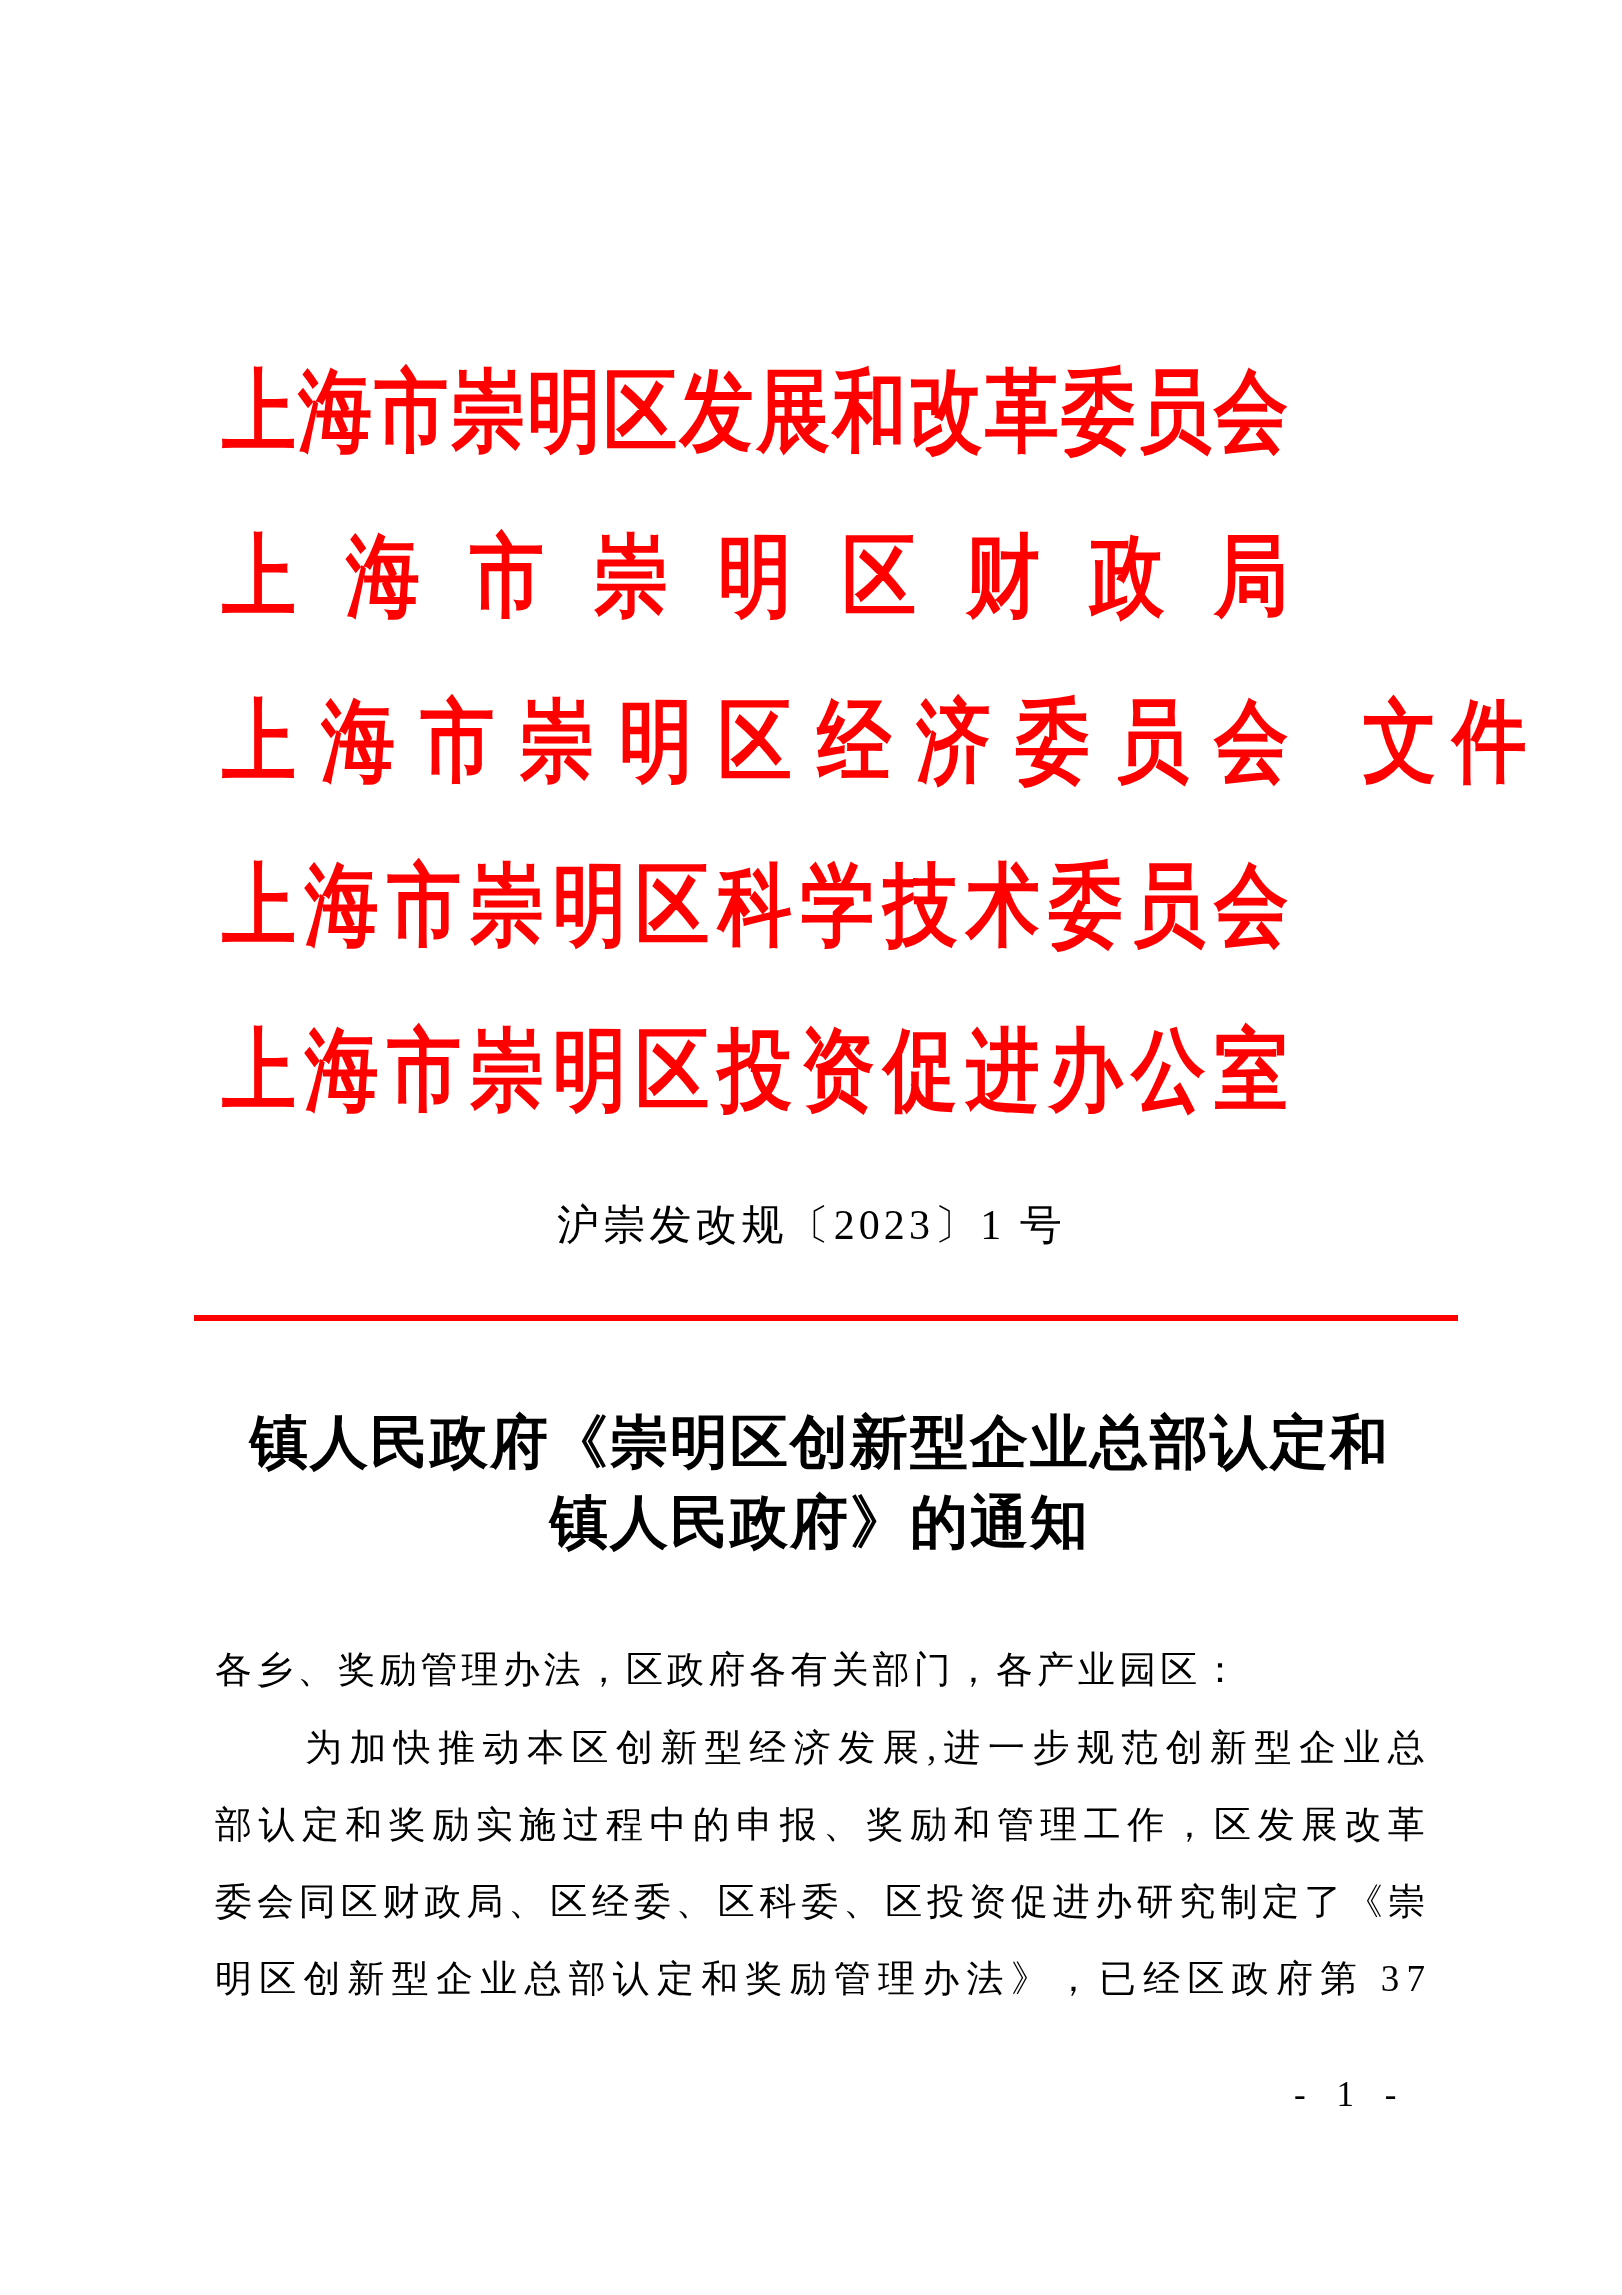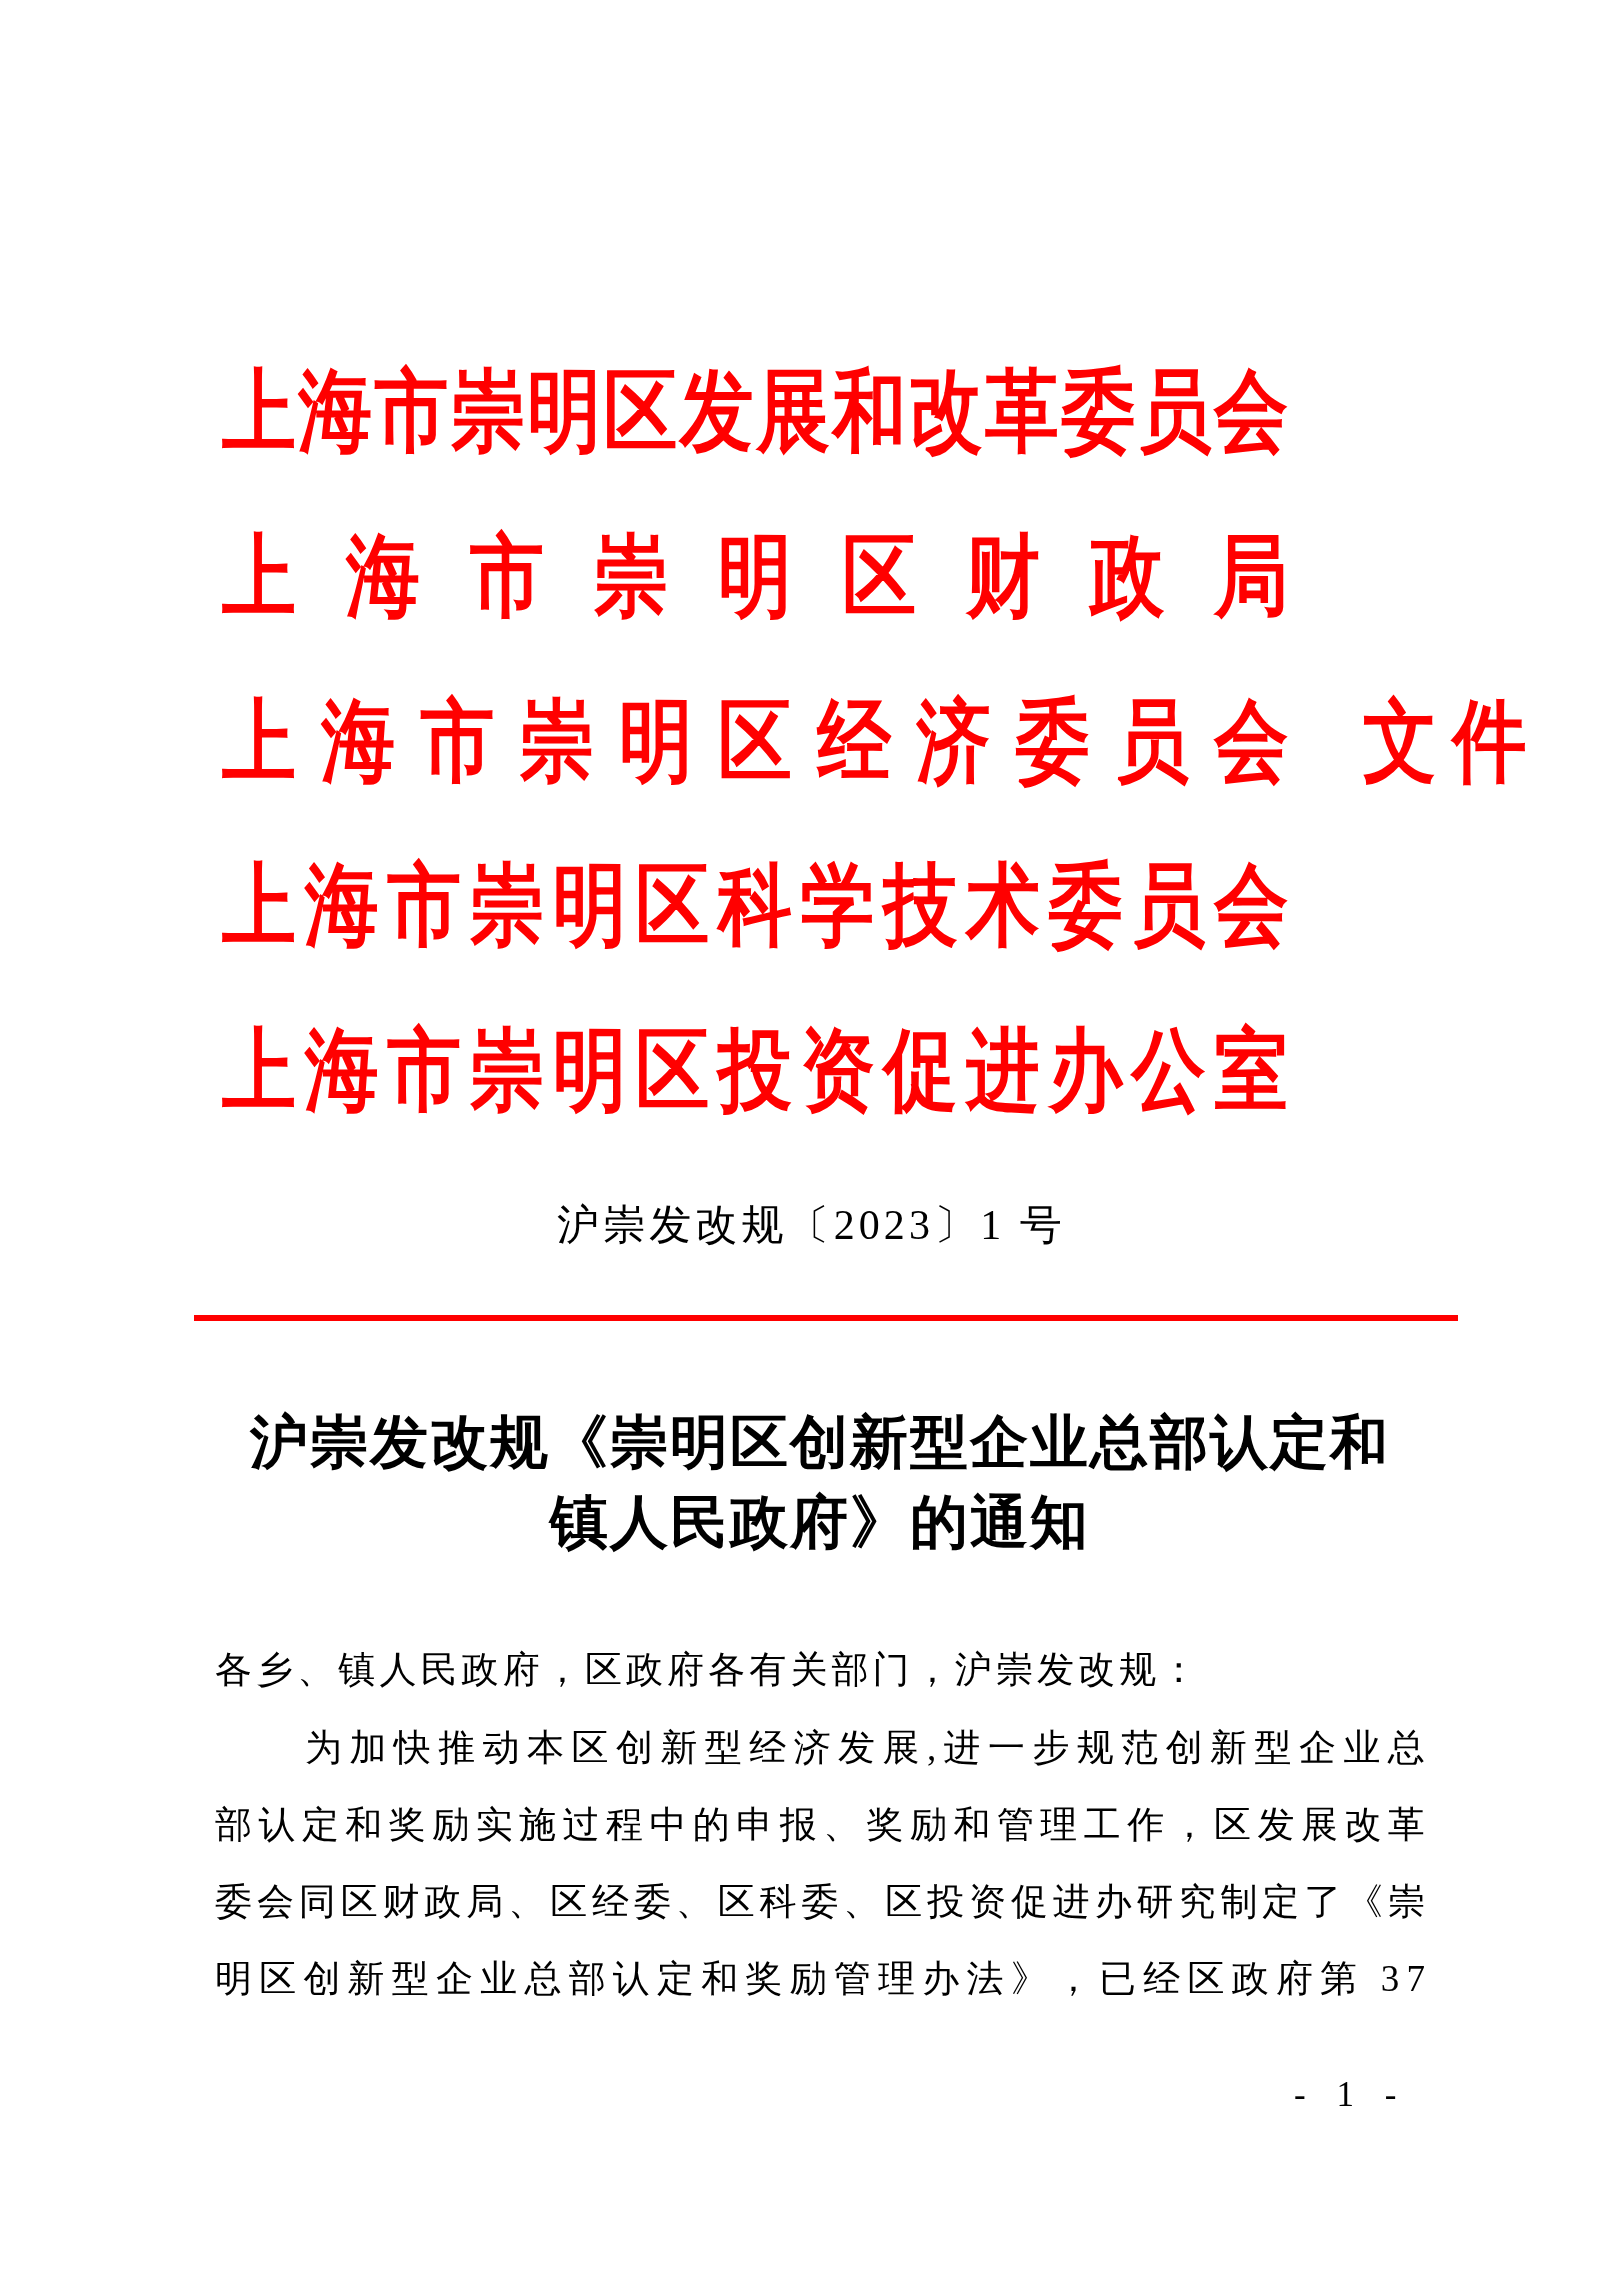--- a/index.html
+++ b/index.html
@@ -210,26 +210,26 @@
         <span>文</span>
         <span>件</span>
       </div>
   </div>
 
   <div class="doc-number">沪崇发改规〔2023〕1 号</div>
 
   <div class="red-rule"></div>
 
   <div class="doc-title">
-    <div>沪崇发改规《崇明区创新型企业总部认定和</div>
+    <div>镇人民政府《崇明区创新型企业总部认定和</div>
     <div>镇人民政府》的通知</div>
   </div>
 
   <div class="body-block">
-    <div class="bline salutation">各乡、镇人民政府，区政府各有关部门，沪崇发改规：</div>
+    <div class="bline salutation">各乡、奖励管理办法，区政府各有关部门，各产业园区：</div>
     <div class="bline p1 jchars">
         <span>为</span>
         <span>加</span>
         <span>快</span>
         <span>推</span>
         <span>动</span>
         <span>本</span>
         <span>区</span>
         <span>创</span>
         <span>新</span>

